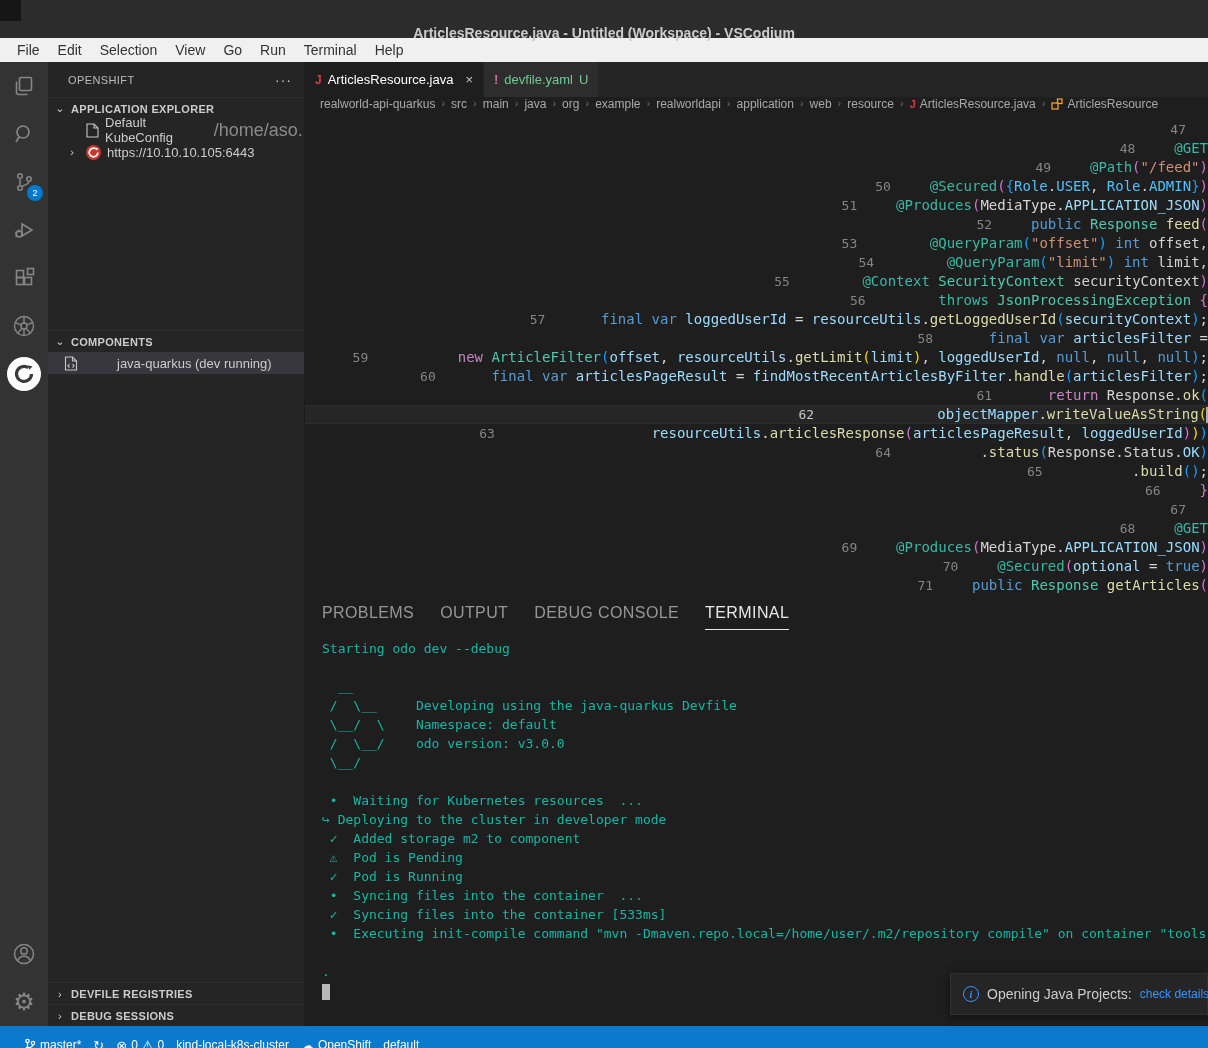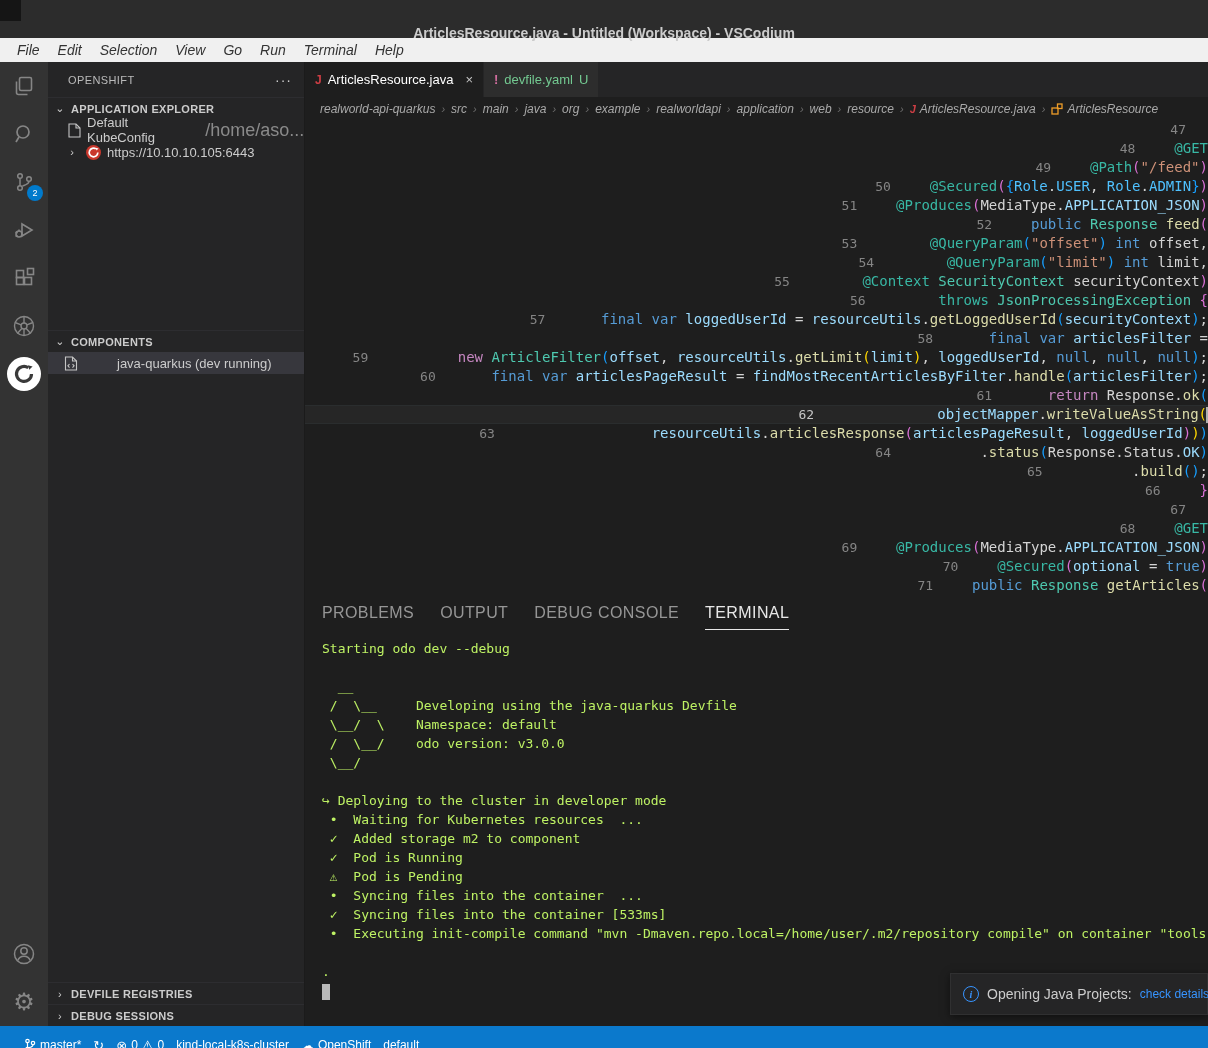--- a/index.html
+++ b/index.html
@@ -7,21 +7,21 @@
     font-family:"Liberation Sans", sans-serif; }
   svg { display:block; }
 
   
   .titlebar { height:38px; background:#2c2c2c; display:flex; align-items:center;
     justify-content:center; position:relative; }
   .titlebar .win-icon { position:absolute; left:0; top:0; width:21px; height:21px; background:#151515; }
   .titlebar .title-text { color:#cccccc; font-size:14px; font-weight:bold;margin-top:28px; }
 
   
-  .menubar { height:24px; background:#f0f0f0; display:flex; align-items:center; padding-left:8px;font-style:italic; }
+  .menubar { height:24px; background:#f0f0f0; display:flex; align-items:center; padding-left:8px; }
   .menu-item { color:#333333; font-size:14px; padding:0 9px; height:100%; display:flex; align-items:center; cursor:default; }
 
   
   .main { display:flex; height:964px; position:relative; }
 
   
   .activitybar { width:48px; background:#333333; display:flex; flex-direction:column; align-items:center; flex-shrink:0; }
   .ab-item { width:48px; height:48px; display:flex; align-items:center; justify-content:center; position:relative; color:#868686; }
   .ab-item .glyph { font-size:24px; line-height:1; color:#868686; }
   .ab-badge { position:absolute; right:5px; bottom:5px; background:#007acc; color:#fff; font-size:9px;
@@ -50,22 +50,22 @@
   .tabsbar { height:35px; background:#252526; display:flex; }
   .tab { display:flex; align-items:center; gap:6px; padding:0 10px; font-size:13px; height:100%; }
   .tab.active { background:#1e1e1e; color:#ffffff; }
   .tab.inactive { background:#2d2d2d; color:#73c991; margin-left:1px; }
   .tab .file-letter { font-weight:bold; font-size:12px; }
   .tab .java-letter { color:#cc3e44; }
   .tab .yaml-bang { color:#d16d9e; font-size:13px; }
   .tab .close { color:#c5c5c5; font-size:13px; margin-left:6px; }
   .tab .dirty-u { color:#73c991; }
 
-  .breadcrumbs { height:23px; background:#1e1e1e; display:flex; align-items:center; padding-left:15px;
-    color:#a9a9a9; font-size:12px; white-space:nowrap; overflow:hidden;font-style:italic; }
+  .breadcrumbs { height:23px; background:#1e1e1e; display:flex; align-items:flex-start; padding-left:15px;
+    color:#a9a9a9; font-size:12px; white-space:nowrap; overflow:hidden; }
   .crumb { display:flex; align-items:center; gap:4px; }
   .crumb-sep { margin:0 6px; color:#6e6e6e; font-size:11px; }
   .crumb .j-ico { color:#cc3e44; font-weight:bold; font-size:11px; }
 
   
   .code-area { height:475px; background:#1e1e1e; overflow:hidden; position:relative;
     font-family:"DejaVu Sans Mono", monospace; font-size:14px; }
   .code-line { height:19px; line-height:19px; display:flex; white-space:pre;justify-content:flex-end; }
   .code-line .ln { width:44px; text-align:right; color:#858585; font-size:13px; flex-shrink:0; }
   .code-line .lcontent { margin-left:22px; }
@@ -76,21 +76,21 @@
   .tk-txt{color:#d4d4d4} .tk-ann{color:#38b8a5} .tk-type{color:#4ec9b0} .tk-kw{color:#569cd6}
   .tk-ctrl{color:#c586c0} .tk-str{color:#ce9178} .tk-var{color:#9cdcfe} .tk-fn{color:#dcdcaa}
   .tk-const{color:#4fc1ff} .tk-b1{color:#ffd700} .tk-b2{color:#da70d6} .tk-b3{color:#179fff}
 
   
   .panel { flex:1; background:#1e1e1e; display:flex; flex-direction:column; min-height:0; }
   .panel-tabs { height:35px; display:flex; align-items:center; padding-left:17px; gap:26px; flex-shrink:0; }
   .panel-tab { color:#969696; font-size:16px; letter-spacing:.4px; height:100%; display:flex; align-items:center; }
   .panel-tab.active { color:#e7e7e7; box-shadow:inset 0 -1px 0 #e7e7e7; }
   .terminal { flex:1; padding:9px 0 0 17px; font-family:"DejaVu Sans Mono", monospace; font-size:13px;
-    color:#bef264; overflow:hidden; }
+    color:#14b8a6; overflow:hidden; }
   .t-line { height:19px; line-height:19px; white-space:pre; }
   .t-cursor { display:inline-block; width:8px; height:16px; background:#b9b9b9; vertical-align:middle; }
 
   
   .toast { position:absolute; right:0; bottom:11px; width:258px; height:42px; background:#252526;
     border:1px solid #303031; box-shadow:0 2px 8px rgba(0,0,0,.5); display:flex; align-items:center;
     padding:0 12px; gap:8px; z-index:5; }
   .toast-info-icon { width:16px; height:16px; border:1.4px solid #3794ff; border-radius:50%; color:#3794ff;
     font-size:10px; font-weight:bold; display:flex; align-items:center; justify-content:center; flex-shrink:0;
     font-family:"Liberation Serif", serif; font-style:italic; }
@@ -193,21 +193,21 @@
   <div class="sidebar">
     <div class="sb-titlerow">
       <span class="sb-title">OPENSHIFT</span>
       <span class="sb-actions">···</span>
     </div>
 
     <div class="sb-section-header">
       <span class="sb-chev">⌄</span>
       <span>APPLICATION EXPLORER</span>
     </div>
-    <div class="sb-row" style="padding-left:20px">
+    <div class="sb-row" style="padding-left:38px">
       <svg class="doc-icon" width="13" height="15" viewBox="0 0 13 15" fill="none" stroke="#c5c5c5" stroke-width="1.1">
         <path d="M1 1h7l4 4v9H1z"></path>
           <path d="M8 1v4h4"></path>
       </svg>
       <span>Default KubeConfig</span>
       <span class="desc">/home/aso...</span>
     </div>
     <div class="sb-row" style="padding-left:16px">
       <span class="row-chev">›</span>
       <svg width="15" height="15" viewBox="0 0 15 15">
@@ -351,25 +351,25 @@
         </div>
       <div class="terminal" id="terminal">
           <div class="t-line">Starting odo dev --debug</div>
           <div class="t-line"> </div>
           <div class="t-line">  __</div>
           <div class="t-line"> /  \__     Developing using the java-quarkus Devfile</div>
           <div class="t-line"> \__/  \    Namespace: default</div>
           <div class="t-line"> /  \__/    odo version: v3.0.0</div>
           <div class="t-line"> \__/</div>
           <div class="t-line"> </div>
+          <div class="t-line"> •  Waiting for Kubernetes resources  ...</div>
           <div class="t-line">↪ Deploying to the cluster in developer mode</div>
-          <div class="t-line"> •  Waiting for Kubernetes resources  ...</div>
           <div class="t-line"> ✓  Added storage m2 to component</div>
+          <div class="t-line"> ⚠  Pod is Pending</div>
           <div class="t-line"> ✓  Pod is Running</div>
-          <div class="t-line"> ⚠  Pod is Pending</div>
           <div class="t-line"> •  Syncing files into the container  ...</div>
           <div class="t-line"> ✓  Syncing files into the container [533ms]</div>
           <div class="t-line"> •  Executing init-compile command "mvn -Dmaven.repo.local=/home/user/.m2/repository compile" on container "tools"</div>
           <div class="t-line"> </div>
           <div class="t-line">.</div>
           <div class="t-line"><span class="t-cursor"></span></div>
         </div>
     </div>
   </div>
 

